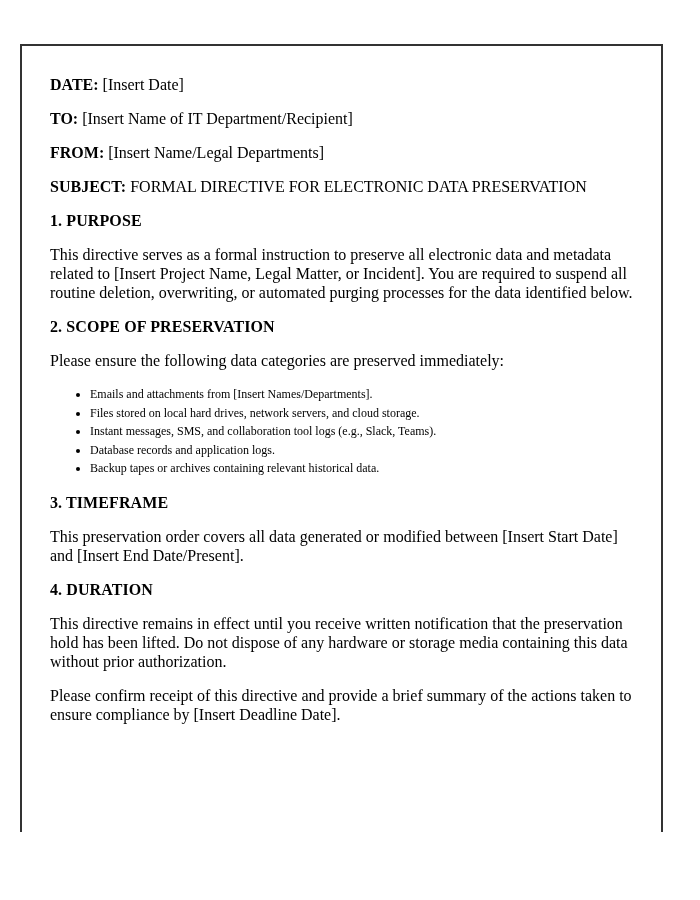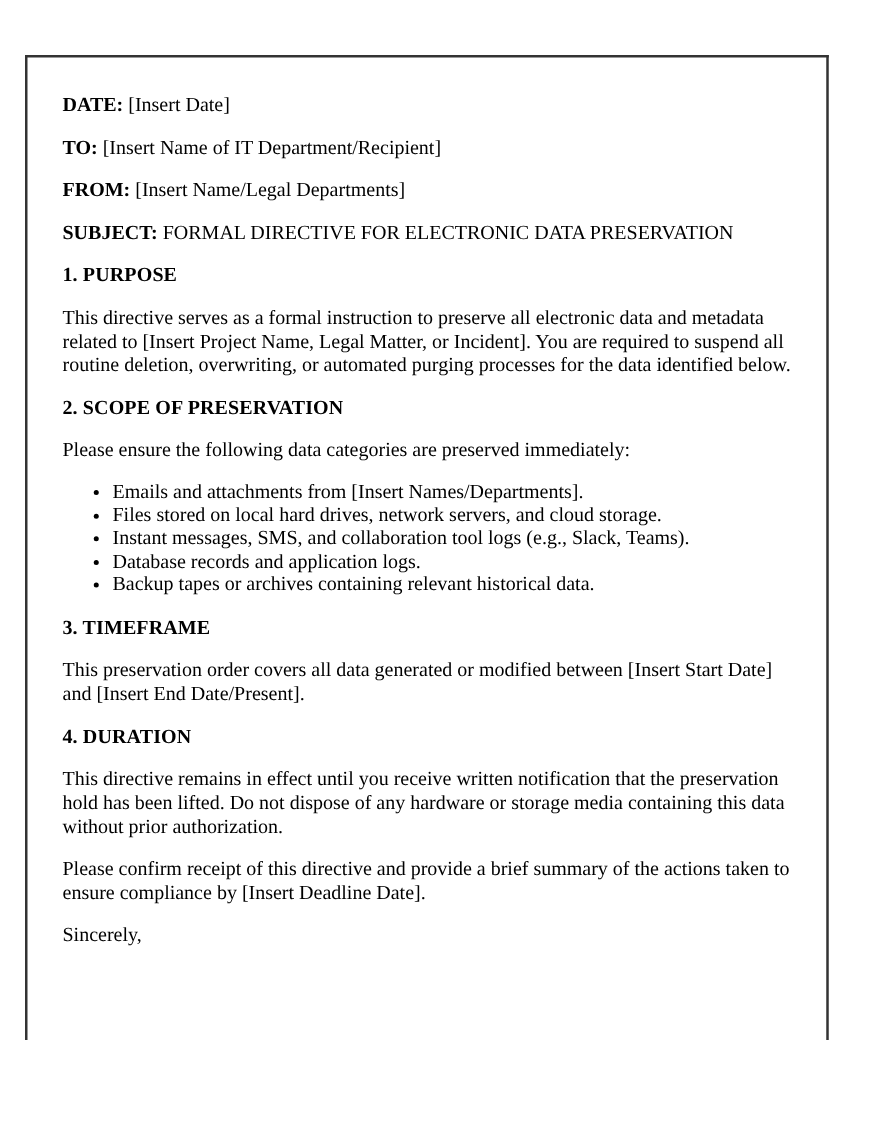--- a/index.html
+++ b/index.html
@@ -37,21 +37,21 @@
     font-weight: bold;
   }
   .section-heading {
     letter-spacing: 0.1px;
   }
   .letter-page ul {
     margin: 15px 0;
     padding-left: 40px;
   }
   .letter-page li {
-    font-size: 16px;
+    font-size: 12px;
     line-height: 18.5px;
   }
   .signature-block {
     line-height: 19px;
   }
 </style>
 </head>
 <body>
 
 <div class="letter-page">
@@ -79,16 +79,15 @@
   </ul>
 
   <p class="section-heading">3. TIMEFRAME</p>
   <p class="section-body">This preservation order covers all data generated or modified between [Insert Start Date] and [Insert End Date/Present].</p>
 
   <p class="section-heading">4. DURATION</p>
   <p class="section-body">This directive remains in effect until you receive written notification that the preservation hold has been lifted. Do not dispose of any hardware or storage media containing this data without prior authorization.</p>
 
   <p class="section-body">Please confirm receipt of this directive and provide a brief summary of the actions taken to ensure compliance by [Insert Deadline Date].</p>
 
-  <p>Sincerely,</p>
 
 
 </div>
 
 </body></html>

